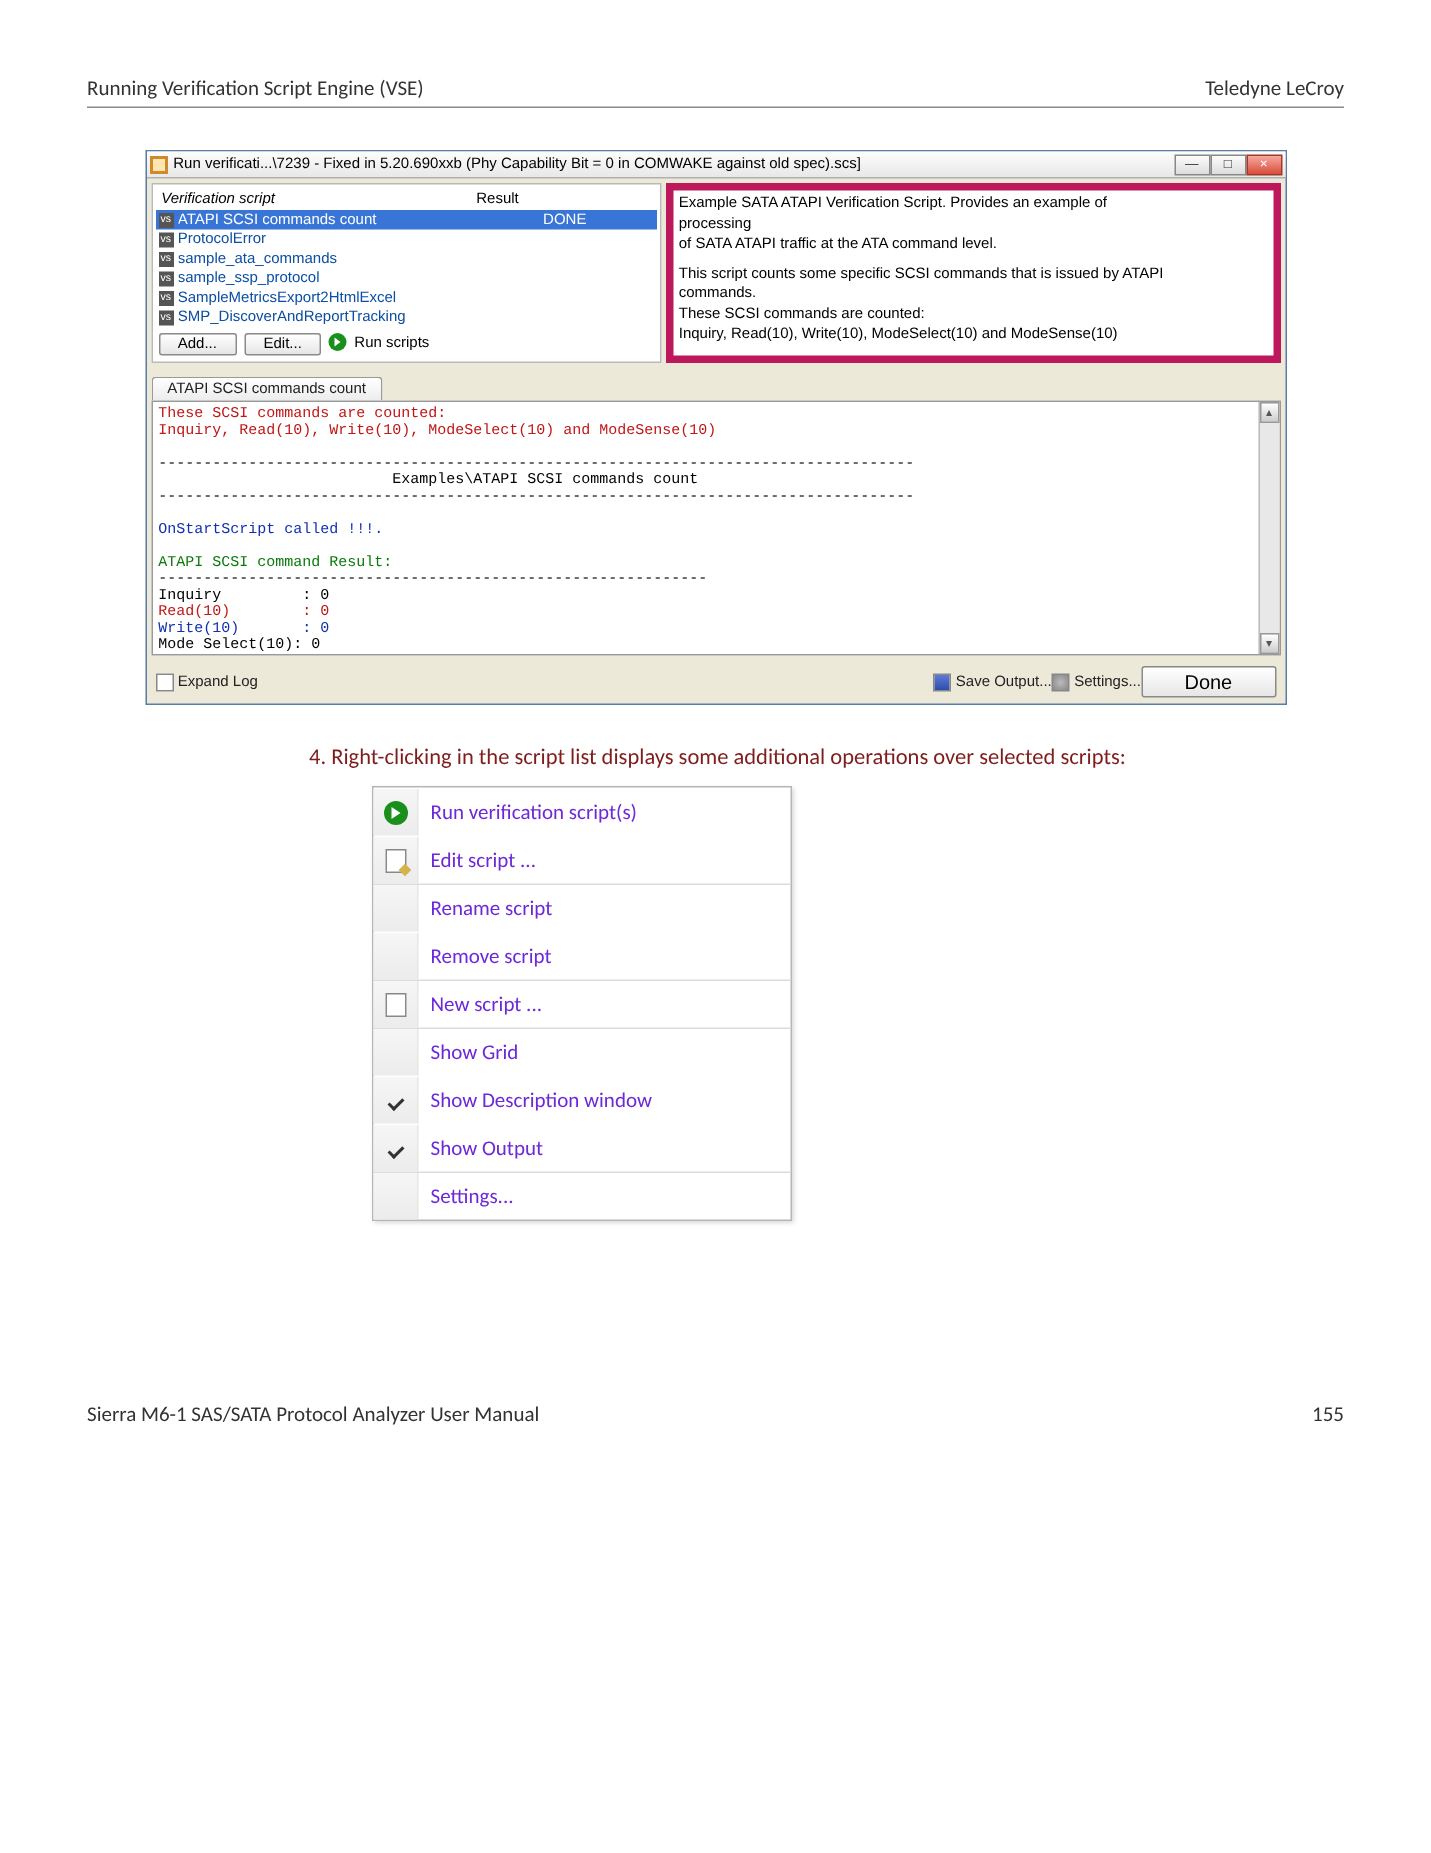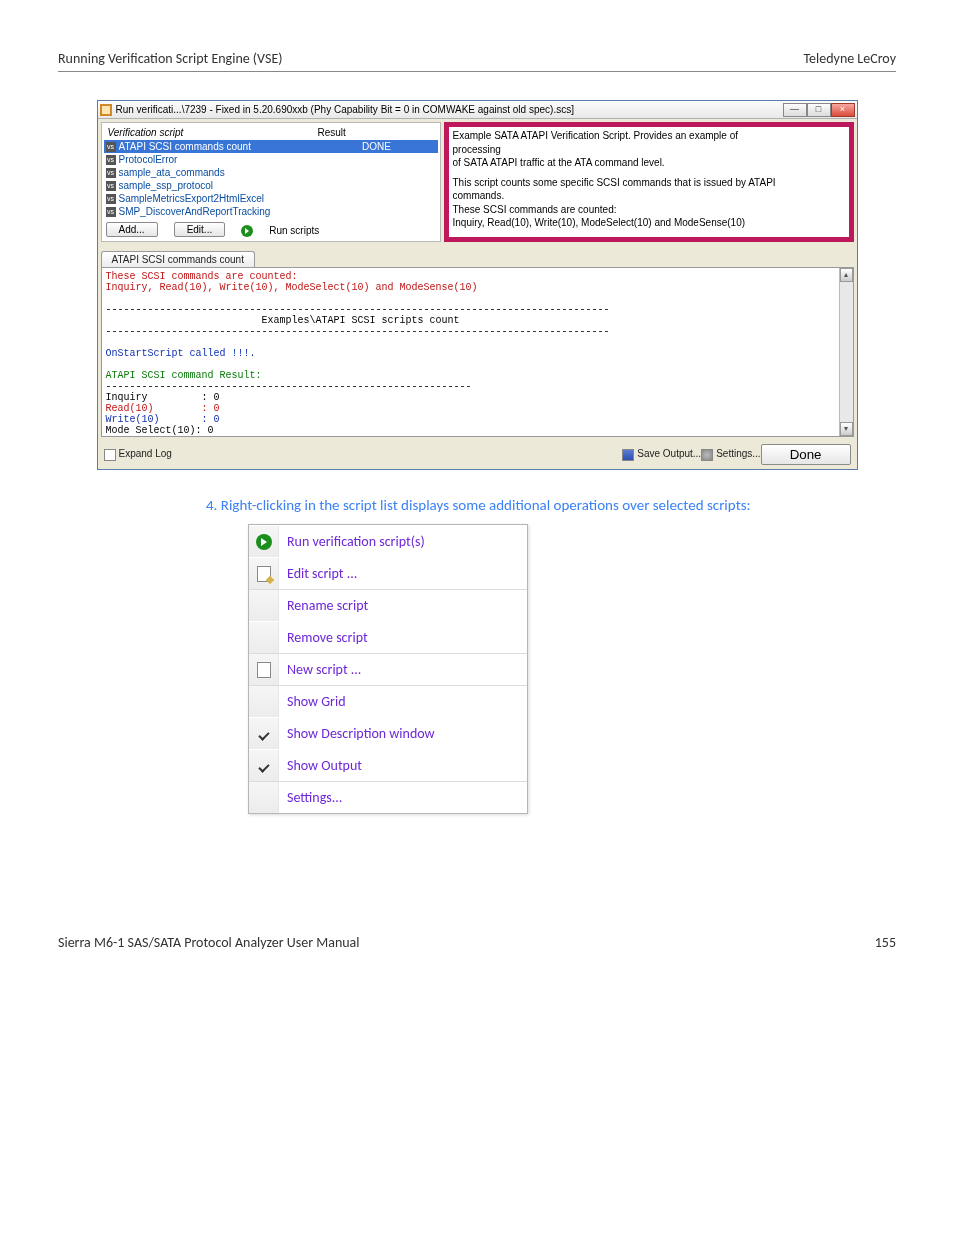--- a/index.html
+++ b/index.html
@@ -88,23 +88,23 @@
     padding:1px 2px;
     gap:3px;
   }
   .srow.selected { background:#3875d6; color:#fff; }
   .sicon { width:10px;height:10px;display:inline-block;background:#555; font-size:7px; color:#fff; text-align:center; line-height:10px;}
   .sname { flex:0 0 200px; white-space:nowrap; overflow:hidden; }
   .sres  { flex:0 0 110px; text-align:center; }
   .srow a { color:#0b4ea2; text-decoration:none; }
   .spacer { flex:1; }
   .btnrow {
-    display:flex; gap:16px;
+    display:flex; gap:5px;
     padding:4px 2px 2px 2px;
-    align-items:flex-end;
+    align-items:flex-start;
   }
   .wbtn {
     border:1px solid #8a8a8a;
     background:linear-gradient(#fff,#e6e6e6);
     padding:1px 12px;
     font-size:10px;
     border-radius:2px;
   }
   .playicon {
     width:12px;height:12px;border-radius:50%;
@@ -167,21 +167,21 @@
   .bi{width:12px;height:12px;display:inline-block;border:1px solid #888;background:#fff;vertical-align:middle;margin-right:3px;}
   .floppy{background:linear-gradient(#5b7bd6,#2e4eac);}
   .gear{background:radial-gradient(#bbb,#888);}
   .bigdone{
     border:1px solid #8a8a8a;background:linear-gradient(#fff,#e6e6e6);
     padding:2px 28px;border-radius:2px;
   }
   .step {
     margin: 26px 0 10px 148px;
     font-size:15px;
-    color:#3b82f6;
+    color:#7f1d1d;
     max-width:640px;
     text-indent:-24px;
     padding-left:24px;
   }
   .contextmenu {
     margin:6px 0 0 190px;
     width:280px;
     border:1px solid #b6b6b6;
     background:#fff;
     font-size:14px;
@@ -297,21 +297,21 @@
     </div>
 
     <div class="tabset">
       <span class="tab">ATAPI SCSI commands count</span>
     </div>
     <div class="output">
       <div class="outtext"><span class="out-hl-red">These SCSI commands are counted:</span>
 <span class="out-hl-red">Inquiry, Read(10), Write(10), ModeSelect(10) and ModeSense(10)</span>
 
 <span>------------------------------------------------------------------------------------</span>
-<span>                          Examples\ATAPI SCSI scripts count</span>
+<span>                          Examples\ATAPI SCSI commands count</span>
 <span>------------------------------------------------------------------------------------</span>
 
 <span class="out-hl-blu">OnStartScript called !!!.</span>
 
 <span class="out-hl-grn">ATAPI SCSI command Result:</span>
 <span>-------------------------------------------------------------</span>
 <span>Inquiry         : 0</span>
 <span class="out-hl-red">Read(10)        : 0</span>
 <span class="out-hl-blu">Write(10)       : 0</span>
 <span>Mode Select(10): 0</span>

